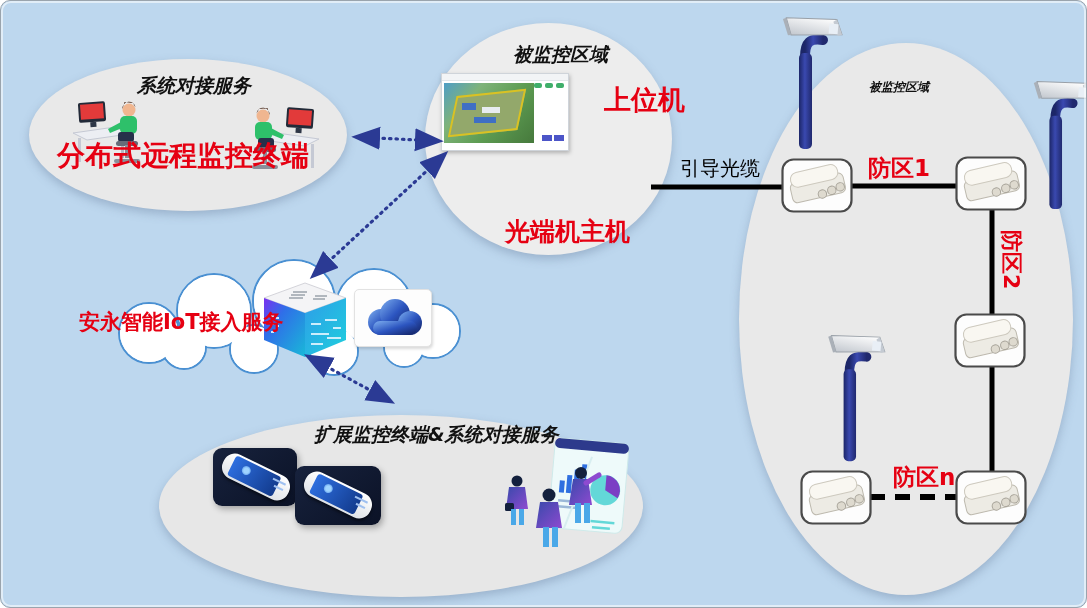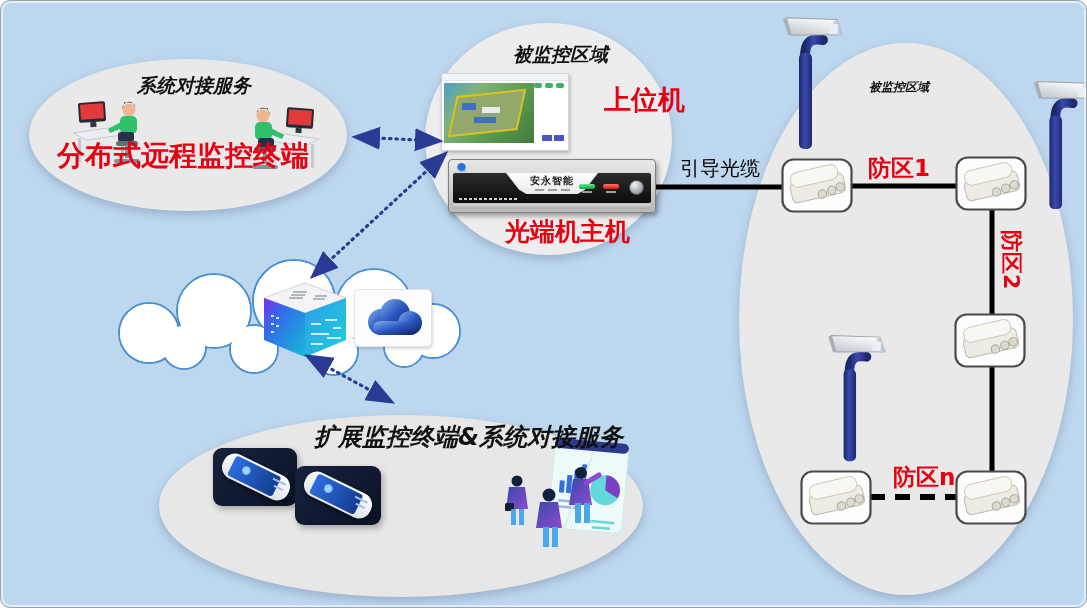--- a/index.html
+++ b/index.html
@@ -25,21 +25,21 @@
   #t-equip-title  { left:512px; top:43px;  font-size:19px; }
   #t-host         { left:563px; top:84px;  font-size:27px;margin-left:40px; }
   #t-optical      { left:504px; top:217px; font-size:25px; }
   #t-cable        { left:679px; top:156px; font-size:20px; }
   #t-zone1        { left:867px; top:155px; font-size:23px; }
   #t-zone2        { left:1022px; top:229px; font-size:22px;
                     transform:rotate(90deg); transform-origin:0 0; }
   #t-zonen        { left:892px; top:464px; font-size:23px; }
   #t-area         { left:868px; top:80px;  font-size:12px; }
   #t-cloud        { left:78px;  top:310px; font-size:21px; }
-  #t-app-title    { left:313px; top:423px; font-size:24px; }
+  #t-app-title    { left:313px; top:423px; font-size:19px; }
   #t-app-label    { left:186px; top:532px; font-size:27px; }
   
   .overlay { position:absolute; left:0; top:0; width:1087px; height:608px;
              pointer-events:none; }
   #lines-layer  { z-index:2; }
   #arrows-layer { z-index:6; }
   
   .cam  { position:absolute; z-index:3; }
   #cam1 { left:772px;  top:12px;  width:80px; height:140px; }
   #cam2 { left:1022px; top:76px;  width:80px; height:136px; }
@@ -274,44 +274,20 @@
       </div>
     <div class="panel">
         <i></i>
         <i></i>
         <i></i>
         <em></em>
         <em></em>
       </div>
   </div>
 
-  <div id="device">
-    <div class="dev-top">
-        <span class="dev-logo"></span>
-      </div>
-    <div class="dev-panel">
-      <div class="dev-notch">
-        <div class="dev-brand">安永智能</div>
-        <div class="dev-sub">
-            <i></i>
-            <i></i>
-            <i></i>
-          </div>
-      </div>
-      <div class="dev-tiny"></div>
-      <div class="led led-green">
-          <i></i>
-        </div>
-      <div class="led led-red">
-          <i></i>
-        </div>
-      <div class="knob"></div>
-    </div>
-    <div class="dev-bottom"></div>
-  </div>
 
   <svg class="cam" style="left:70px;top:88px;width:80px;height:90px">
       <use href="#sym-operator"></use>
     </svg>
   <svg class="cam" style="left:240px;top:94px;width:80px;height:90px;transform:scaleX(-1)">
       <use href="#sym-operator"></use>
     </svg>
 
   <svg class="cam" id="cam1" viewBox="0 0 80 140">
       <use href="#sym-camera"></use>
@@ -399,15 +375,16 @@
   <div class="lbl t-italic" id="t-remote-title">系统对接服务</div>
   <div class="lbl t-red" id="t-remote-label">分布式远程监控终端</div>
   <div class="lbl t-italic" id="t-equip-title">被监控区域</div>
   <div class="lbl t-red" id="t-host">上位机</div>
   <div class="lbl t-red" id="t-optical">光端机主机</div>
   <div class="lbl t-black" id="t-cable">引导光缆</div>
   <div class="lbl t-red" id="t-zone1">防区1</div>
   <div class="lbl t-red" id="t-zone2">防区2</div>
   <div class="lbl t-red" id="t-zonen">防区n</div>
   <div class="lbl t-italic" id="t-area">被监控区域</div>
+  <div class="lbl t-red" id="t-cloud">安永智能IoT接入服务</div>
   <div class="lbl t-italic" id="t-app-title">扩展监控终端&amp;系统对接服务</div>
 
 </div>
 
 </body></html>

